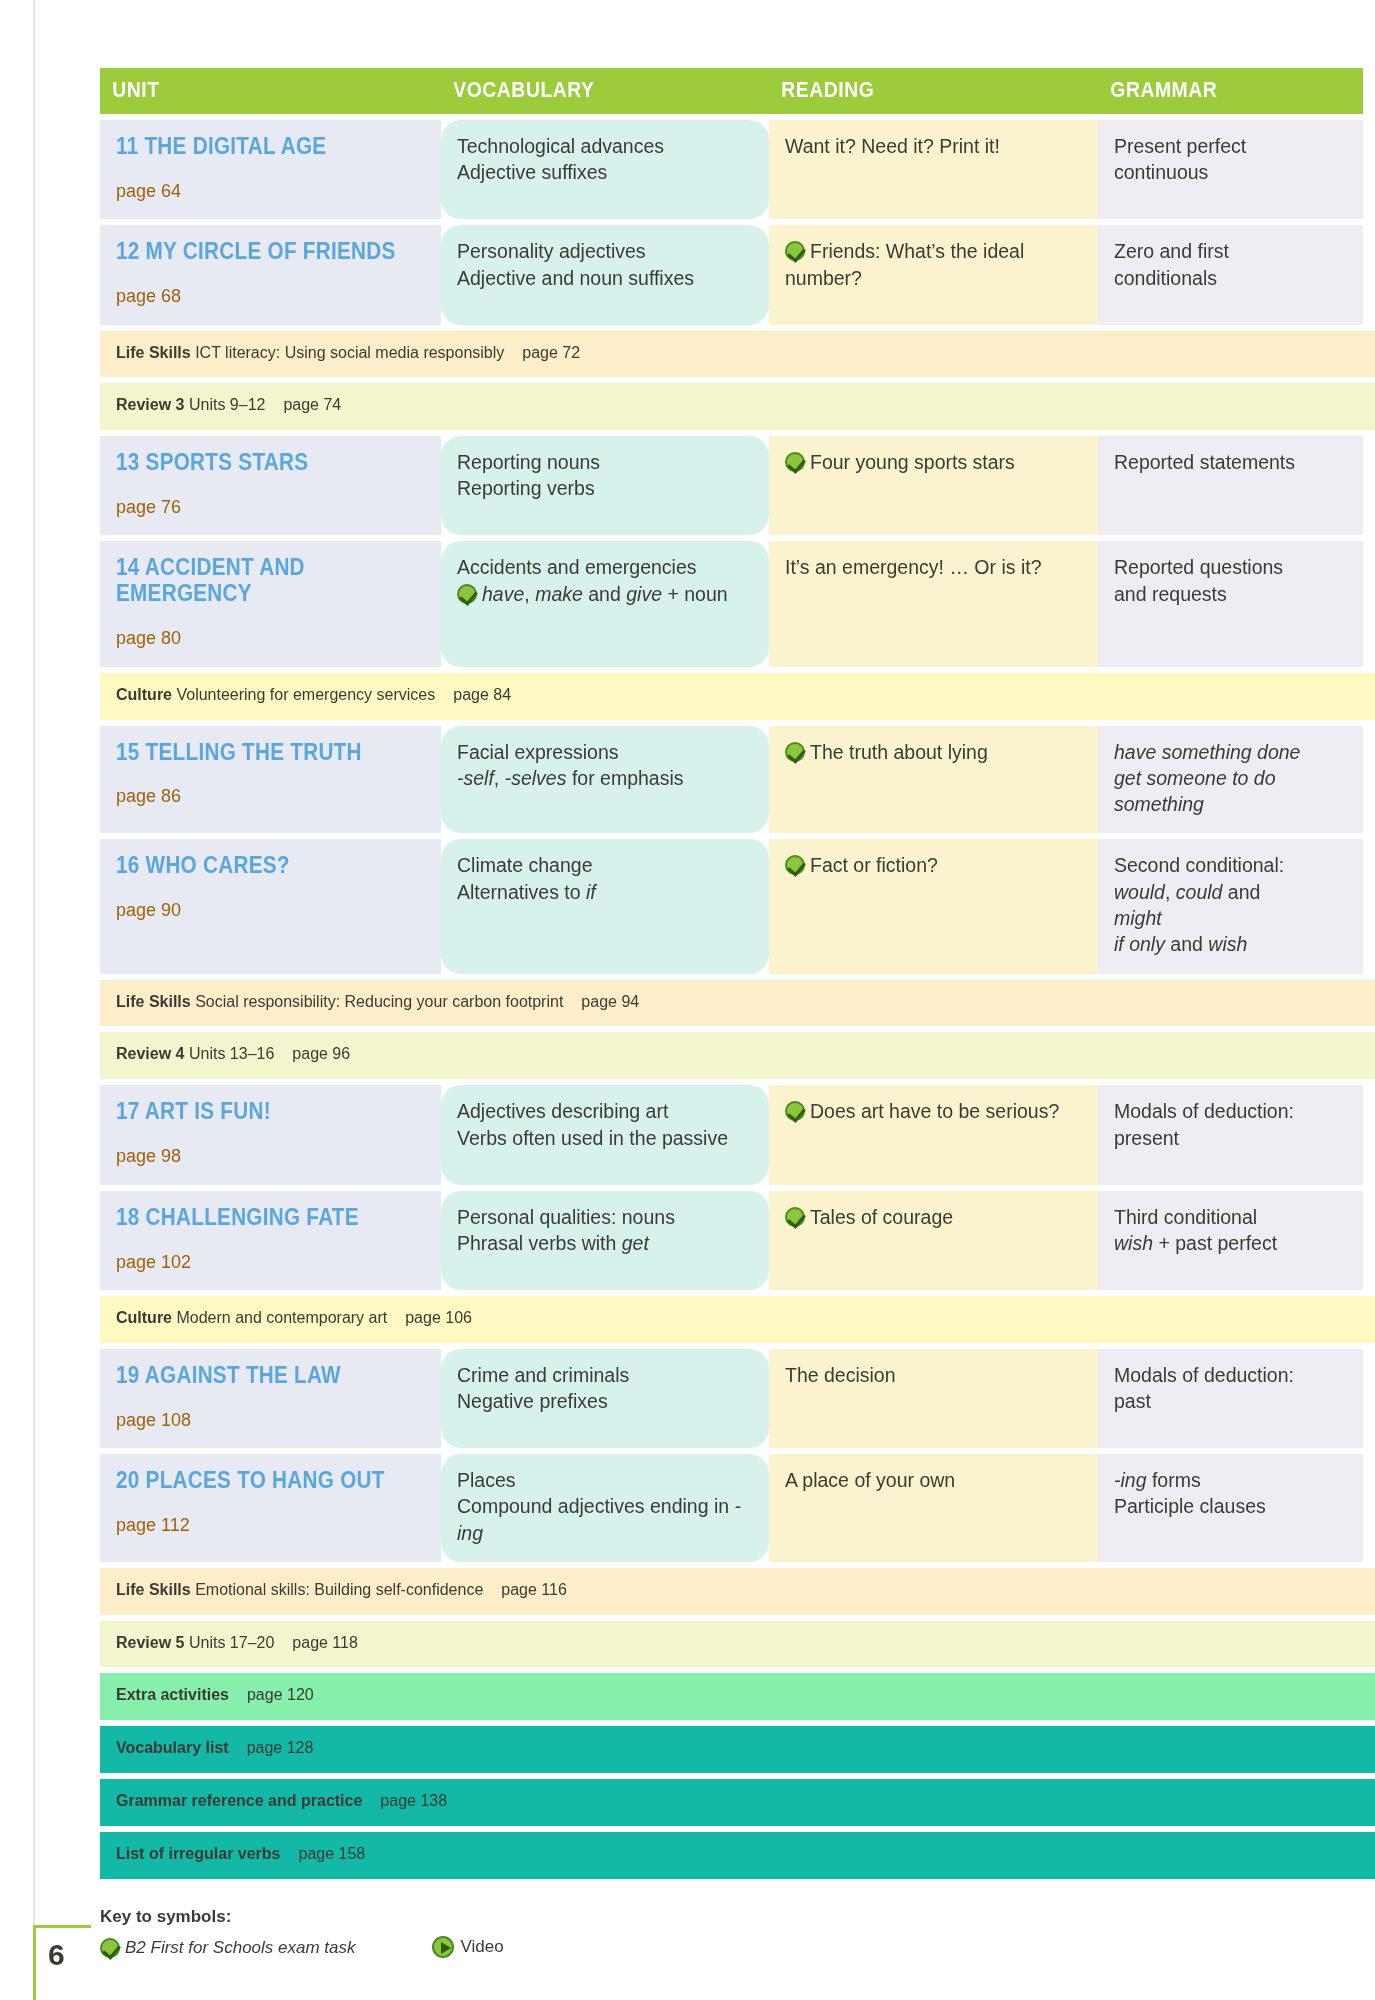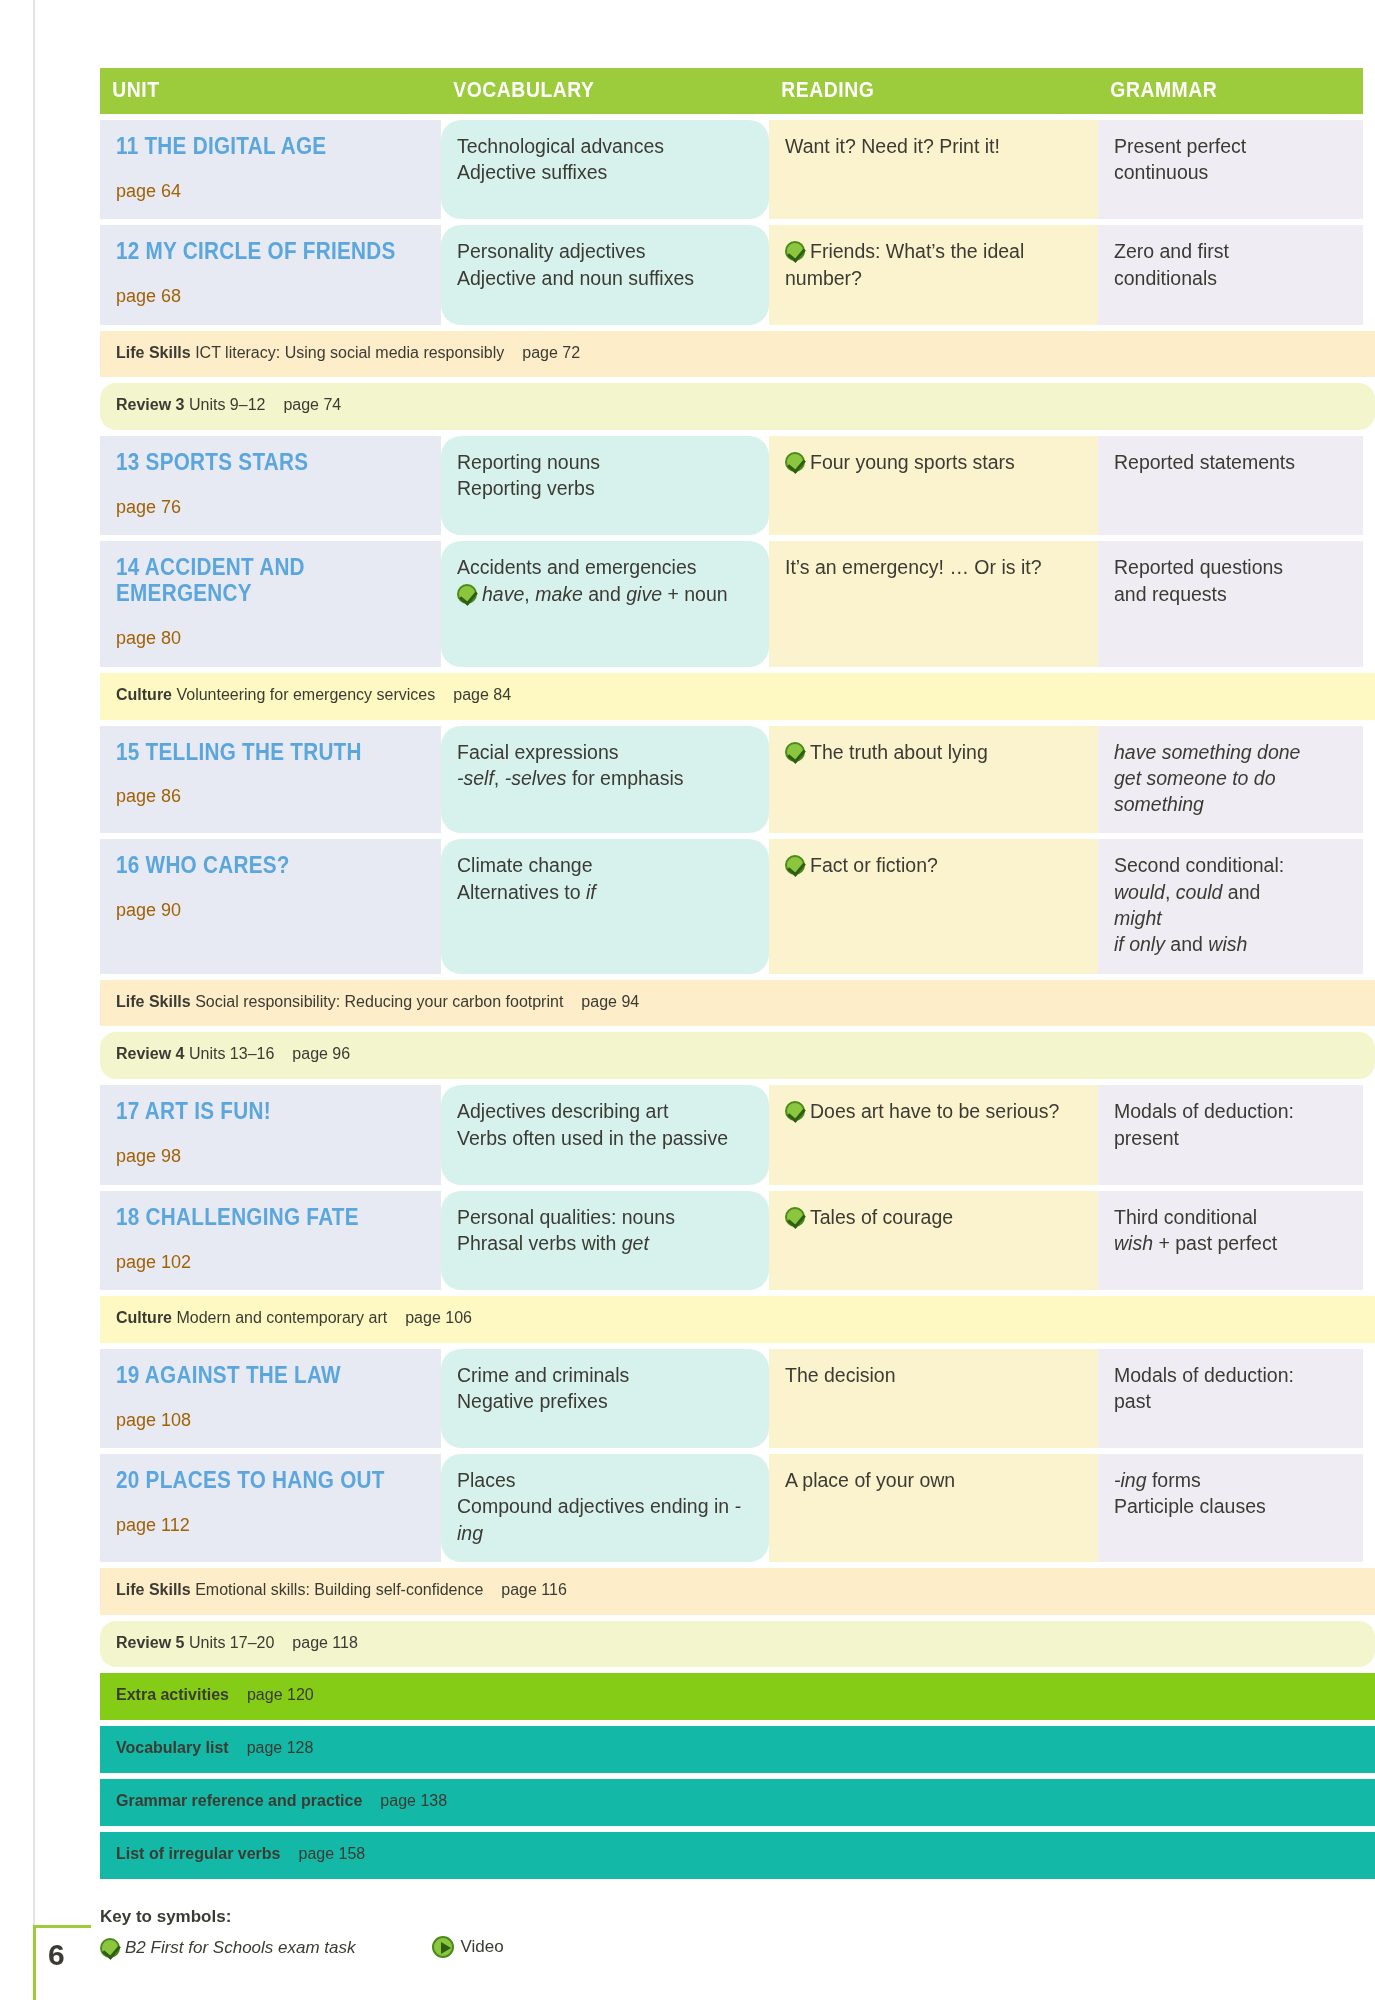--- a/index.html
+++ b/index.html
@@ -77,23 +77,23 @@
 
   
   .strip{
     padding:12px 16px 14px 16px;
     font-size:16px;
     line-height:1.3;
     margin-bottom:6px;
   }
   .strip b{ font-weight:bold; color:#3b3b33; }
   .s-life{ background:#fdeec9; }
-  .s-review{ background:#f3f5cd;border-radius:16px; }
+  .s-review{ background:#f3f5cd; }
   .s-culture{ background:#fef9c3; }
-  .s-extra{ background:#84cc16; }
+  .s-extra{ background:#86efac; }
   .s-yellow{ background:#14b8a6; }
   .pg{ margin-left:18px; }
 
   
   .chk{
     display:inline-block;
     width:20px; height:20px;
     border-radius:50%;
     background:#8cc63f;
     border:2px solid #4b8a1d;

